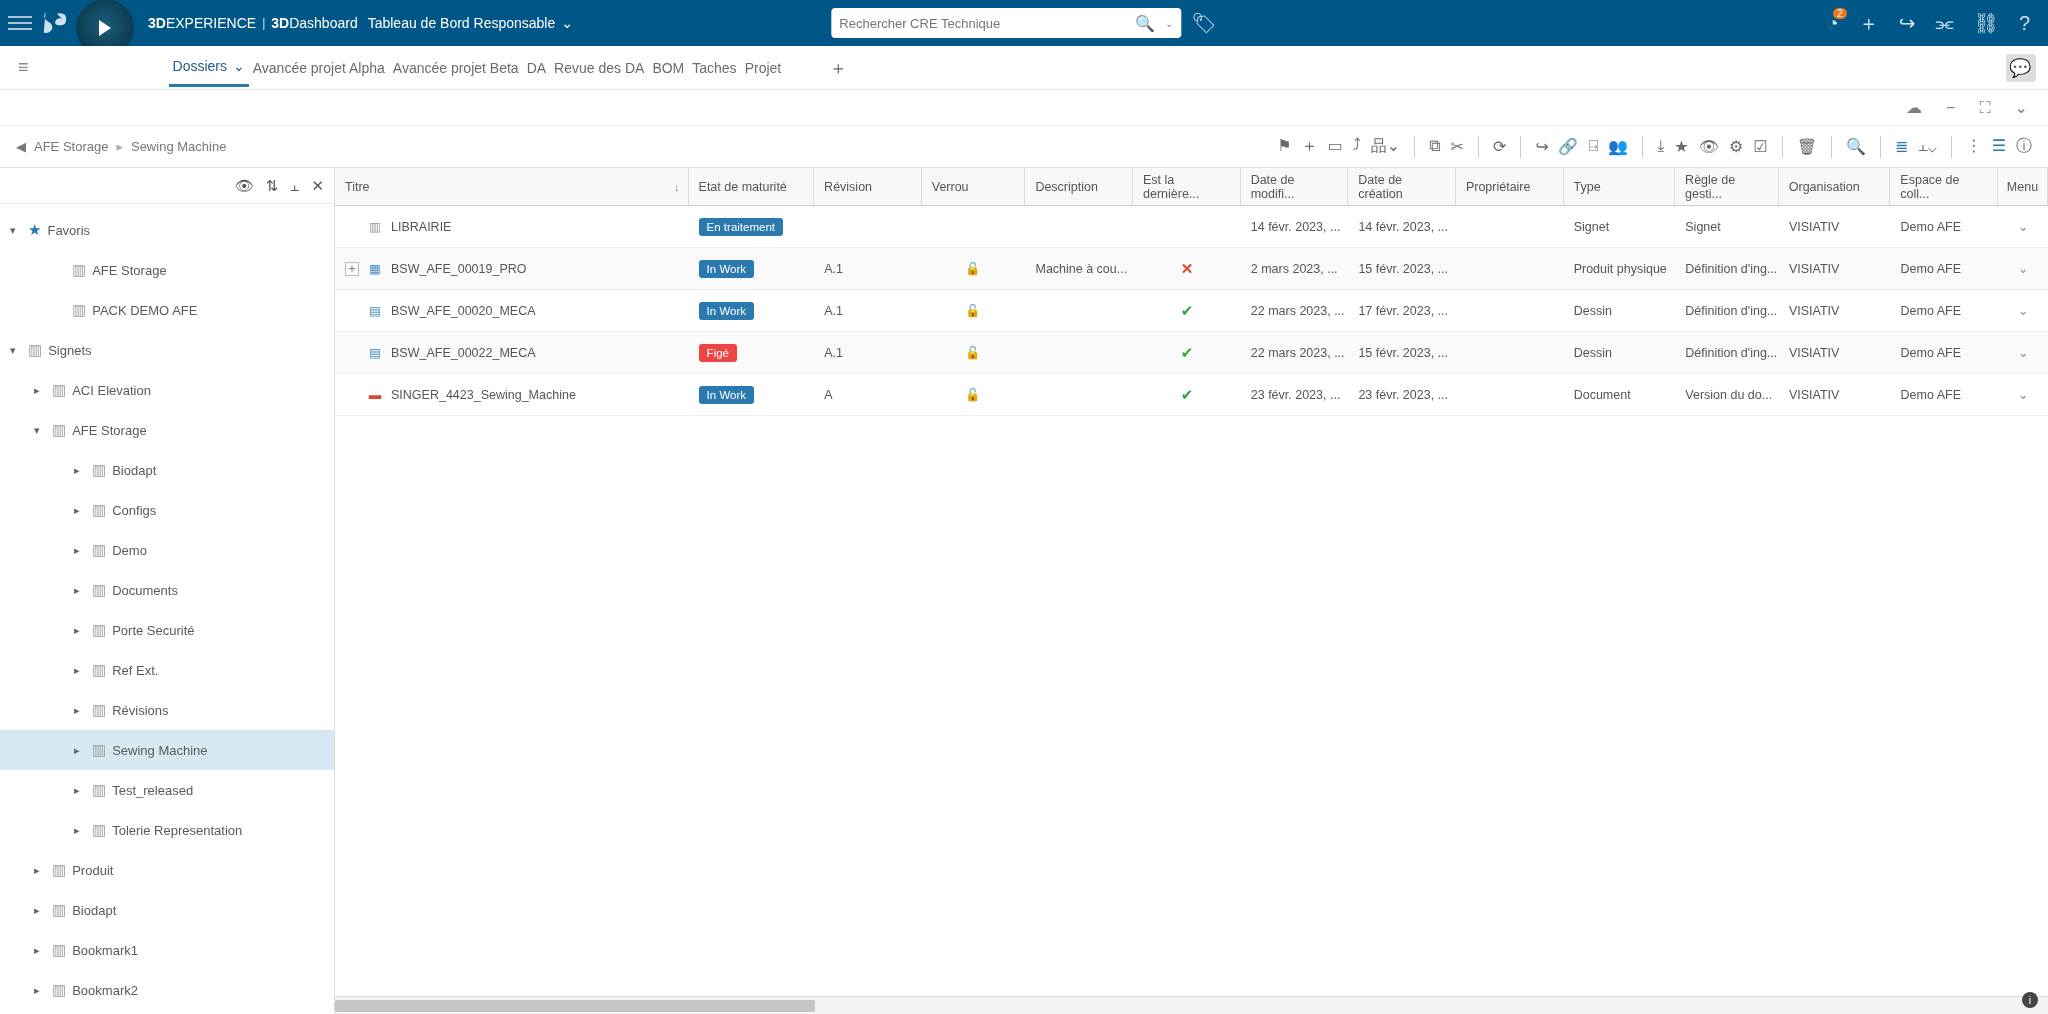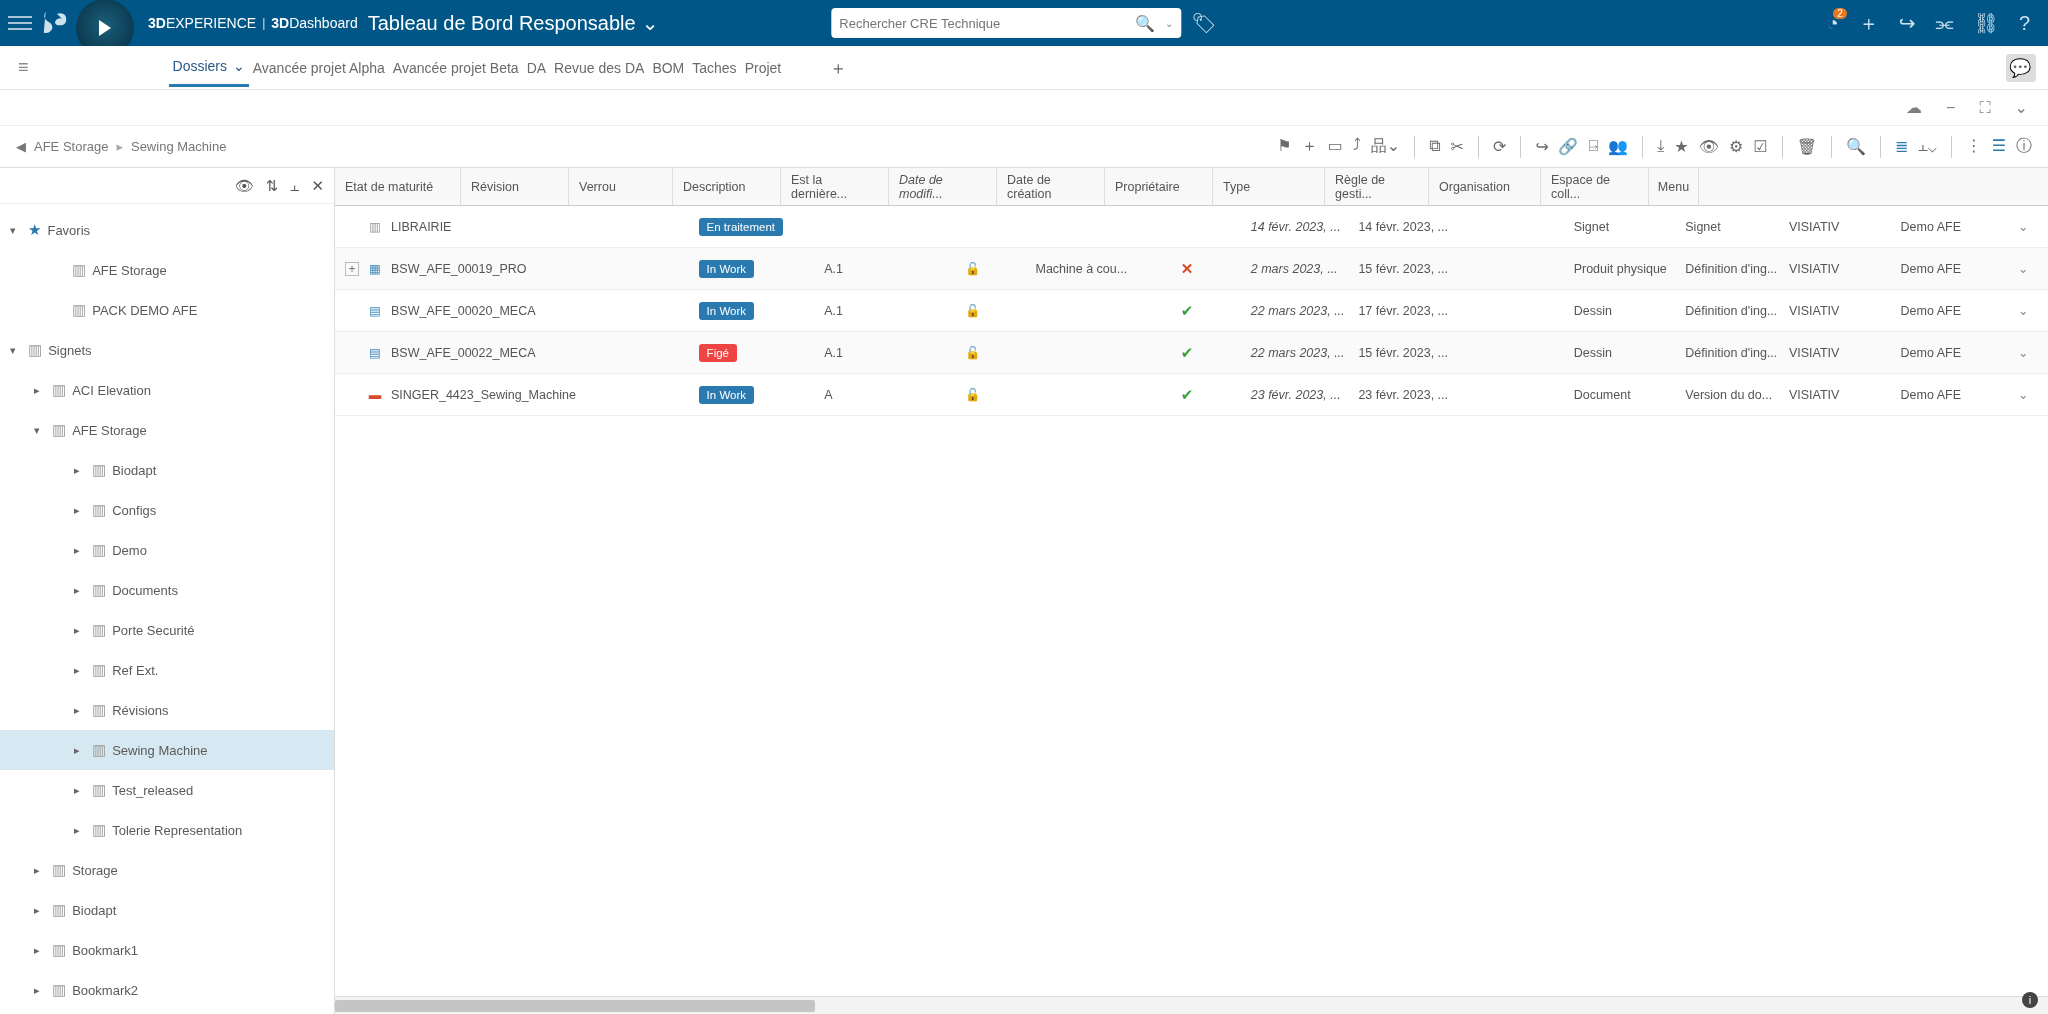--- a/index.html
+++ b/index.html
@@ -8,21 +8,21 @@
 
 .topbar { background: #005686; height: 46px; display: flex; align-items: center; color: #fff; padding: 0 8px; position: relative; }
 .hamburger { width: 24px; height: 24px; margin-right: 8px; cursor: pointer; display: flex; flex-direction: column; justify-content: center; gap: 4px; }
 .hamburger span { display: block; height: 2px; background: #a9c5d6; }
 .logo-ds { width: 30px; height: 30px; margin-right: 6px; }
 .compass { width: 58px; height: 58px; border-radius: 50%; background: radial-gradient(circle at 50% 45%, #1b5e7a 0%, #0b3a50 70%); margin-right: 14px; position: relative; margin-top: 10px; display:flex; align-items:center; justify-content:center;}
 .compass .play { width:0;height:0;border-left:12px solid #fff;border-top:8px solid transparent;border-bottom:8px solid transparent;}
 .brand { font-size: 14px; font-weight: 400; }
 .brand b { font-weight: 700; }
 .brand-sep { margin: 0 6px; color: #cde2ee; }
-.dash-title { font-size: 20px; cursor: pointer; display:flex; align-items:center; gap:6px;}
+.dash-title { font-size: 14px; cursor: pointer; display:flex; align-items:center; gap:6px;}
 .searchbox-wrap { position: absolute; left: 50%; transform: translateX(-50%); display:flex; align-items:center; gap:10px;}
 .searchbox { width: 350px; height: 30px; background: #fff; border-radius: 4px; display: flex; align-items: center; padding: 0 8px; }
 .searchbox input { border: none; outline: none; flex: 1; font-size: 13px; color: #666; }
 .searchbox .sicon { color: #888; font-size: 16px; padding: 0 4px; }
 .searchbox .sdrop { color: #888; font-size: 10px; padding-left: 6px; }
 .tag-icon { color: #cde2ee; font-size: 20px; }
 .topbar-right { margin-left: auto; display: flex; align-items: center; gap: 20px; padding-right: 10px; }
 .topbar-right .ticon { color: #cde2ee; font-size: 20px; cursor: pointer; position:relative;}
 .badge { position:absolute; top:-4px; right:-8px; background:#e87722; color:#fff; border-radius:8px; font-size:10px; padding:0 4px;}
 
@@ -79,21 +79,21 @@
 .bm-traite { background:#2a7ab0;}
 .bm-green { background:#ef4444;}
 .lock-open { color:#5ab05a;}
 .check-green { color:#3a9e3a; font-size:15px;}
 .check-red { color:#d84b2a; font-size:15px; font-weight:bold;}
 .row-icon { width:20px; height:20px; display:inline-flex; align-items:center; justify-content:center; margin-right:6px;}
 .row-chev { color:#888; cursor:pointer;}
 
 
 .c-titre{width:355px;} .c-mat{width:126px;} .c-rev{width:108px;} .c-verr{width:104px;}
-.c-desc{width:108px;} .c-last{width:108px;} .c-modif{width:108px;font-style:italic;} .c-creat{width:108px;}
+.c-desc{width:108px;} .c-last{width:108px;} .c-modif{width:108px;} .c-creat{width:108px;}
 .c-prop{width:108px;} .c-type{width:112px;} .c-regle{width:104px;} .c-org{width:112px;}
 .c-esp{width:108px;} .c-menu{width:50px; justify-content:center;}
 
 .hscroll { height:18px; background:#f3f3f3; border-top:1px solid #ddd; position:relative;}
 .hscroll .thumb { position:absolute; left:0; top:3px; height:12px; width:480px; background:#c5c5c5; border-radius:2px;}
 
 .info-dot { position:absolute; bottom:6px; right:10px; width:16px; height:16px; border-radius:50%; background:#444; color:#fff; font-size:11px; display:flex; align-items:center; justify-content:center;}
 
 svg { display:block;}
 </style>
@@ -316,21 +316,21 @@
             <span class="tree-caret">▸</span>
             <span class="tree-icon">▥</span>
             <span class="tree-label">Tolerie Representation</span>
           </div>
         </div>
 
       <div id="sigrest-mount">
           <div class="tree-row tree-indent1">
             <span class="tree-caret">▸</span>
             <span class="tree-icon">▥</span>
-            <span class="tree-label">Storage</span>
+            <span class="tree-label">Produit</span>
           </div>
           <div class="tree-row tree-indent1">
             <span class="tree-caret">▸</span>
             <span class="tree-icon">▥</span>
             <span class="tree-label">Biodapt</span>
           </div>
           <div class="tree-row tree-indent1">
             <span class="tree-caret">▸</span>
             <span class="tree-icon">▥</span>
             <span class="tree-label">Bookmark1</span>
@@ -339,20 +339,21 @@
             <span class="tree-caret">▸</span>
             <span class="tree-icon">▥</span>
             <span class="tree-label">Bookmark2</span>
           </div>
         </div>
     </div>
   </div>
 
   <div class="tablewrap">
     <div class="thead">
+      <div class="th c-titre sort">Titre</div>
       <div class="th c-mat">Etat de maturité</div>
       <div class="th c-rev">Révision</div>
       <div class="th c-verr">Verrou</div>
       <div class="th c-desc">Description</div>
       <div class="th c-last">Est la dernière...</div>
       <div class="th c-modif">Date de modifi...</div>
       <div class="th c-creat">Date de création</div>
       <div class="th c-prop">Propriétaire</div>
       <div class="th c-type">Type</div>
       <div class="th c-regle">Règle de gesti...</div>

